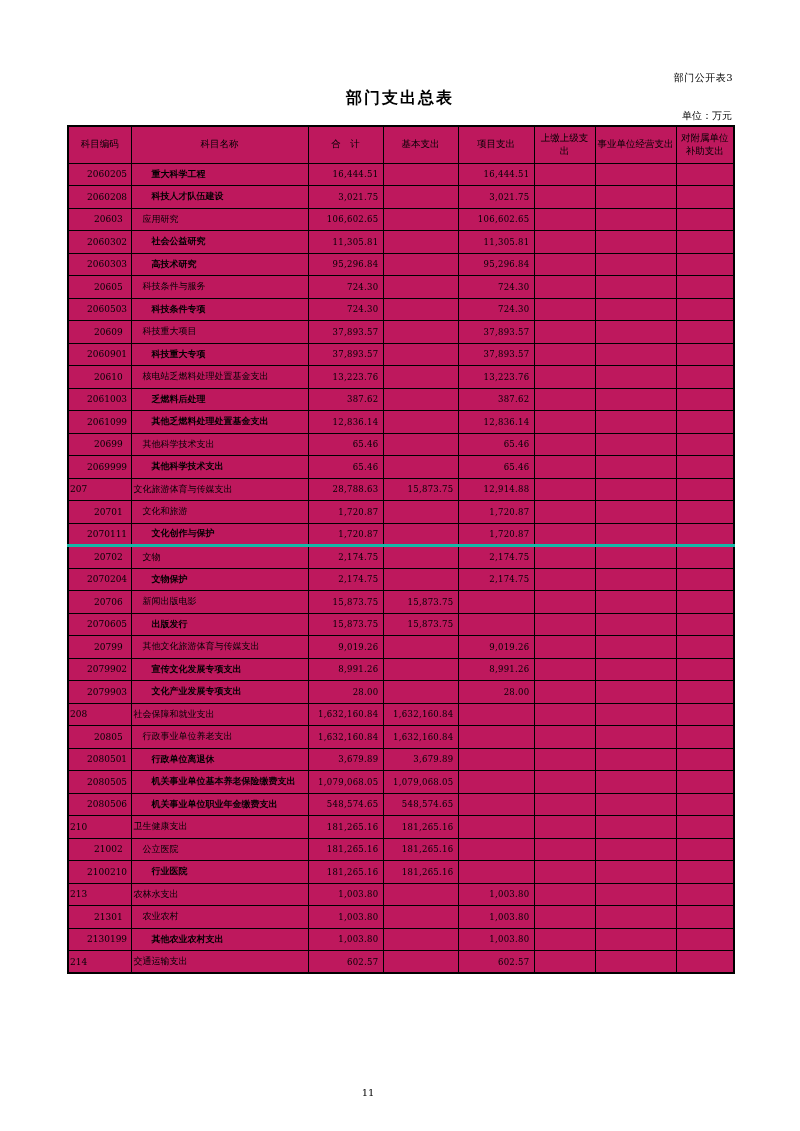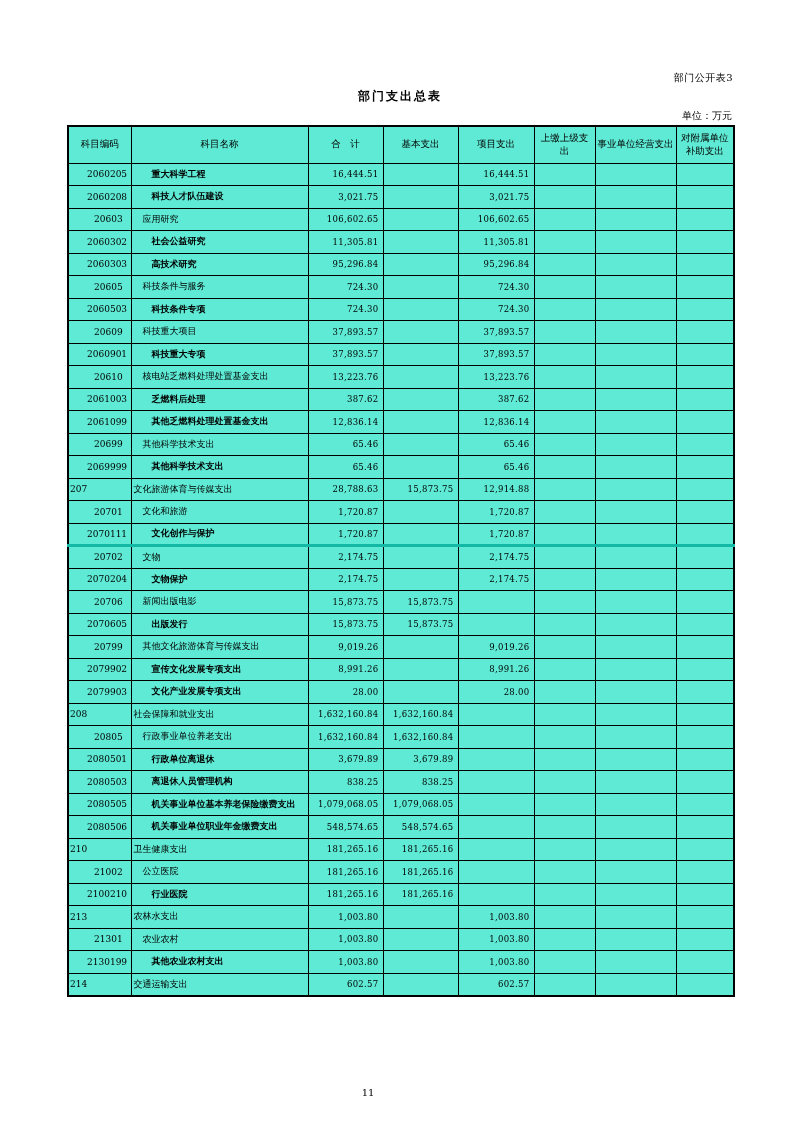--- a/index.html
+++ b/index.html
@@ -8,29 +8,29 @@
     font-family:"DejaVu Serif","Liberation Serif",serif; color:#000;
     overflow:hidden;
   }
   .content { position:absolute; left:67px; top:0; width:666px; }
   .doc-ref {
     position:absolute; top:71px; right:0; font-size:10px; letter-spacing:0.5px;
     white-space:nowrap;
   }
   .title {
     position:absolute; top:88px; left:0; width:100%; text-align:center;
-    font-size:12px; font-weight:bold; letter-spacing:2px; margin:0;
+    font-size:16px; font-weight:bold; letter-spacing:2px; margin:0;
   }
   .unit-note {
     position:absolute; top:109px; right:1px; font-size:10px; white-space:nowrap;
   }
   table.budget {
     position:absolute; top:125px; left:0;
     width:666px; table-layout:fixed; border-collapse:collapse;
-    border:2px solid #000; background:#5eead4;
+    border:2px solid #000; background:#be185d;
   }
   .budget th, .budget td {
     border:1px solid #000; overflow:hidden; white-space:nowrap;
     font-weight:normal; box-sizing:border-box;
   }
   .budget thead th {
     height:37px; font-size:9.5px; text-align:center; vertical-align:middle;
     line-height:1.35; white-space:normal; padding:1px 2px;
   }
   .budget td { height:22.5px; font-size:9px; vertical-align:middle; }
@@ -346,30 +346,20 @@
           <td class="code">2080501</td>
           <td class="name">行政单位离退休</td>
           <td class="num">3,679.89</td>
           <td class="num">3,679.89</td>
           <td class="num"></td>
           <td class="num"></td>
           <td class="num"></td>
           <td class="num"></td>
         </tr>
         <tr class="lvl3">
-          <td class="code">2080503</td>
-          <td class="name">离退休人员管理机构</td>
-          <td class="num">838.25</td>
-          <td class="num">838.25</td>
-          <td class="num"></td>
-          <td class="num"></td>
-          <td class="num"></td>
-          <td class="num"></td>
-        </tr>
-        <tr class="lvl3">
           <td class="code">2080505</td>
           <td class="name">机关事业单位基本养老保险缴费支出</td>
           <td class="num">1,079,068.05</td>
           <td class="num">1,079,068.05</td>
           <td class="num"></td>
           <td class="num"></td>
           <td class="num"></td>
           <td class="num"></td>
         </tr>
         <tr class="lvl3">

